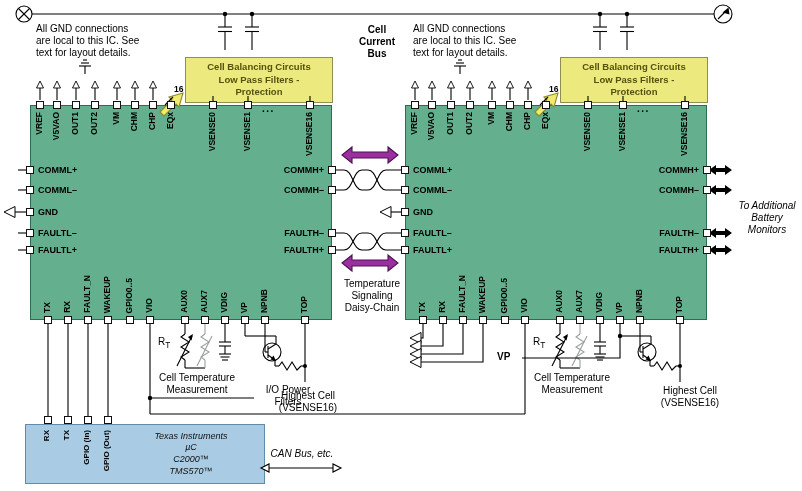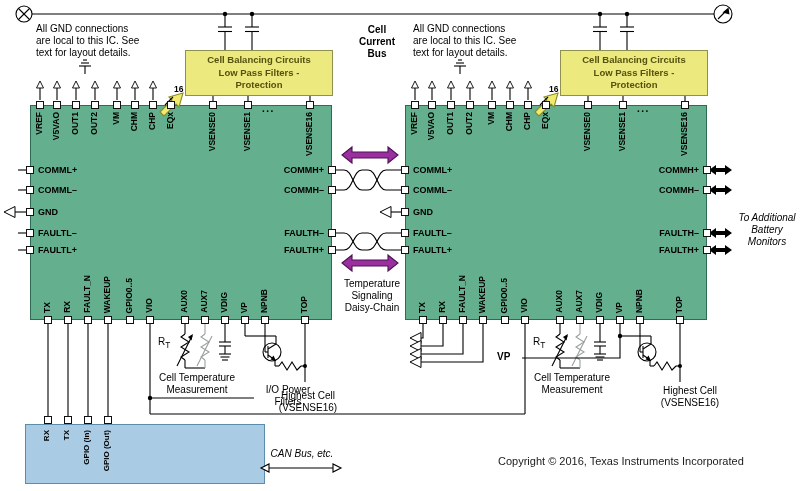--- a/index.html
+++ b/index.html
@@ -2,21 +2,21 @@
 <html><head>
 <meta charset="utf-8">
 <style>
   * { margin:0; padding:0; box-sizing:border-box; }
   body { font-family:"Liberation Sans", sans-serif; background:#fff; }
   #canvas { position:relative; width:802px; height:491px; background:#fff; overflow:hidden; }
 
   .ic { position:absolute; width:302px; height:215px; background:#64af8d; border:1px solid #2f6b52; z-index:1; }
   .ybox { position:absolute; width:148px; height:46px; background:#ece97e; border:1px solid #8f8f4f; z-index:1;
           display:flex; flex-direction:column; justify-content:center; text-align:center;
-          font-size:9.5px; font-weight:bold; color:#55510e; line-height:1.3; }
+          font-size:9.5px; font-weight:bold; color:#55510e; line-height:1.3;margin-top:7px; }
   .mcubox { position:absolute; width:240px; height:60px; background:#a9cbe3; border:1px solid #5e8cab; z-index:1; }
   .mcutext { position:absolute; left:120px; top:426px; width:142px; height:56px; z-index:3;
              display:flex; flex-direction:column; justify-content:center; text-align:center;
              font-style:italic; font-size:9px; line-height:1.3; color:#111; }
 
   .pin { position:absolute; width:8px; height:8px; background:#fff; border:1px solid #111; z-index:3; }
   .vlabel { position:absolute; writing-mode:vertical-rl; transform:rotate(180deg);
             font-size:8.5px; font-weight:bold; color:#000; z-index:3; white-space:nowrap; }
   .mcu-pin-label { font-size:8px; }
   .hlabel { position:absolute; font-size:9px; font-weight:bold; color:#000; line-height:10px; white-space:nowrap; z-index:3; }
@@ -42,20 +42,26 @@
     <div>Low Pass Filters -</div>
     <div>Protection</div>
   </div>
   <div class="ybox" style="left:560px;top:50px">
     <div>Cell Balancing Circuits</div>
     <div>Low Pass Filters -</div>
     <div>Protection</div>
   </div>
 
   <div class="mcubox" style="left:25px;top:424px"></div>
+  <div class="mcutext">
+    <div>Texas Instruments</div>
+    <div>µC</div>
+    <div>C2000™</div>
+    <div>TMS570™</div>
+  </div>
 
   <svg id="wires" width="802" height="491" viewBox="0 0 802 491">
     <defs>
       <g id="uparr">
           <line x1="0" y1="19" x2="0" y2="6" stroke="#000" stroke-width="1.1"></line>
           <polygon points="-3.5,7 3.5,7 0,0" fill="#fff" stroke="#000" stroke-width="0.9"></polygon>
         </g>
       <g id="openleft">
           <polygon points="0,0 11,-5.5 11,5.5" fill="#fff" stroke="#000" stroke-width="1"></polygon>
         </g>
@@ -265,33 +271,32 @@
     </g>
 
     <text x="174" y="92" font-size="8.5" font-weight="bold" fill="#000">16</text>
     <text x="549" y="92" font-size="8.5" font-weight="bold" fill="#000">16</text>
   </svg>
 
   <div class="ann" style="left:36px;top:23px;width:108px">All GND connections are local to this IC. See text for layout details.</div>
   <div class="ann" style="left:413px;top:23px;width:108px">All GND connections are local to this IC. See text for layout details.</div>
   <div class="ann annc annb" style="left:352px;top:24px;width:50px">Cell Current Bus</div>
   <div class="ann annc" style="left:336px;top:278px;width:72px">Temperature Signaling Daisy-Chain</div>
-  <div class="ann annc anni" style="left:733px;top:212px;width:68px">To Additional Battery Monitors</div>
+  <div class="ann annc anni" style="left:733px;top:200px;width:68px">To Additional Battery Monitors</div>
   <div class="ann annc" style="left:257px;top:384px;width:62px">I/O Power Filters</div>
   <div class="ann annc" style="left:272px;top:390px;width:72px">Highest Cell (VSENSE16)</div>
   <div class="ann annc" style="left:648px;top:385px;width:84px">Highest Cell (VSENSE16)</div>
   <div class="ann annc" style="left:148px;top:372px;width:98px">Cell Temperature Measurement</div>
   <div class="ann annc" style="left:523px;top:372px;width:98px">Cell Temperature Measurement</div>
   <div class="ann annb" style="left:497px;top:351px;width:22px">VP</div>
   <div class="ann" style="left:158px;top:336px"><span>R</span><sub>T</sub></div>
   <div class="ann" style="left:533px;top:336px"><span>R</span><sub>T</sub></div>
   <div class="ann annc anni" style="left:264px;top:448px;width:76px">CAN Bus, etc.</div>
   <div class="ann dots" style="left:262px;top:103px">...</div>
   <div class="ann dots" style="left:637px;top:103px">...</div>
-  <div id="copyright" style="left:498px;top:455px">Copyright © 2016, Texas Instruments Incorporated</div>
 
 <div class="pin" style="left: 36px; top: 101px;"></div>
     <div class="vlabel" style="left: 34px; top: 112px;">VREF</div>
     <div class="pin" style="left: 53px; top: 101px;"></div>
     <div class="vlabel" style="left: 51px; top: 112px;">V5VAO</div>
     <div class="pin" style="left: 72px; top: 101px;"></div>
     <div class="vlabel" style="left: 70px; top: 112px;">OUT1</div>
     <div class="pin" style="left: 91px; top: 101px;"></div>
     <div class="vlabel" style="left: 89px; top: 112px;">OUT2</div>
     <div class="pin" style="left: 113px; top: 101px;"></div>

